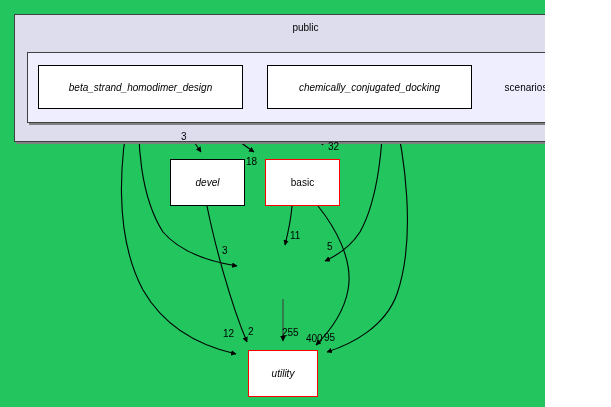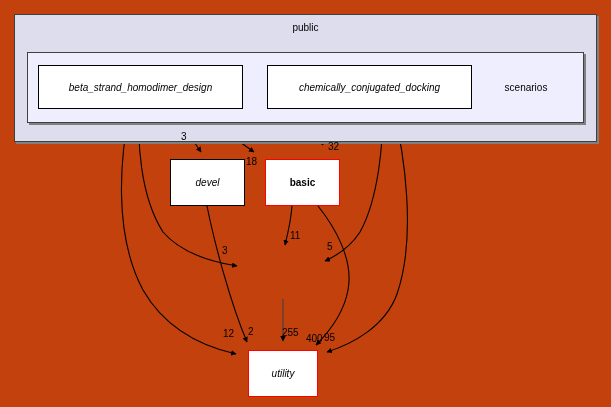--- a/index.html
+++ b/index.html
@@ -5,24 +5,24 @@
   html, body {
     margin: 0;
     padding: 0;
     background: #ffffff;
   }
   body {
     font-family: "Liberation Sans", sans-serif;
   }
   #graph {
     position: relative;
-    width: 611px;
+    width: 545px;
     height: 407px;
     overflow: hidden;
-    background: #c2410c;
+    background: #22c55e;
   }
   #edges {
     position: absolute;
     left: 0;
     top: 0;
     width: 611px;
     height: 407px;
   }
   .cluster {
     position: absolute;
@@ -113,21 +113,21 @@
 
   <div class="cluster cluster-inner" style="left:27px; top:52px; width:557px; height:71px;"></div>
   <div class="cluster-label" style="left:476px; top:82px; width:100px;">scenarios</div>
 
   <div class="node node-black" style="left:38px; top:65px; width:205px; height:44px;">beta_strand_homodimer_design</div>
 
   <div class="node node-black" style="left:267px; top:65px; width:205px; height:44px;">chemically_conjugated_docking</div>
 
   <div class="node node-black" style="left:170px; top:159px; width:75px; height:47px;">devel</div>
 
-  <div class="node node-red" style="left:265px; top:159px; width:75px; height:47px;font-weight:bold;">basic</div>
+  <div class="node node-red" style="left:265px; top:159px; width:75px; height:47px;">basic</div>
 
 
   <div class="node node-red" style="left:248px; top:350px; width:70px; height:47px;font-style:italic;">utility</div>
 
   <div class="edge-label" style="left:181px; top:131px;">3</div>
   <div class="edge-label" style="left:246px; top:140px;margin-top:16px;">18</div>
   <div class="edge-label" style="left:222px; top:245px;">3</div>
   <div class="edge-label" style="left:223px; top:328px;">12</div>
   <div class="edge-label" style="left:328px; top:141px;">32</div>
   <div class="edge-label" style="left:327px; top:241px;">5</div>

